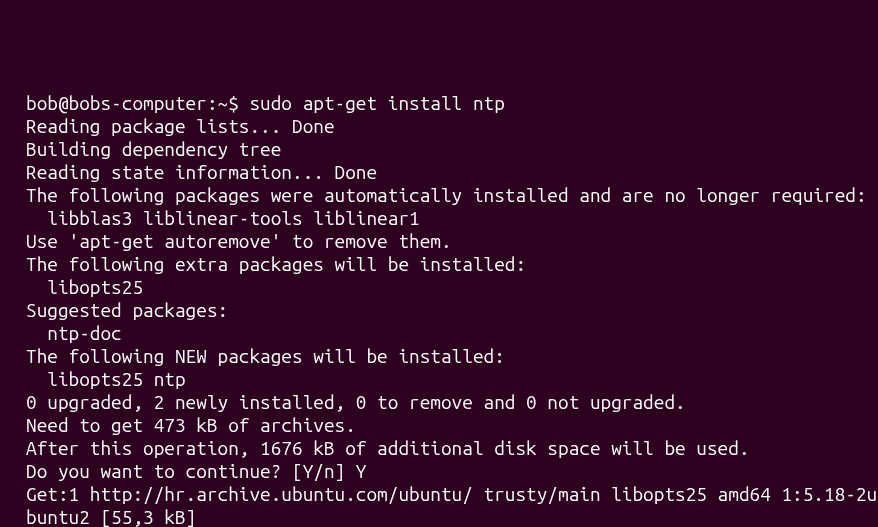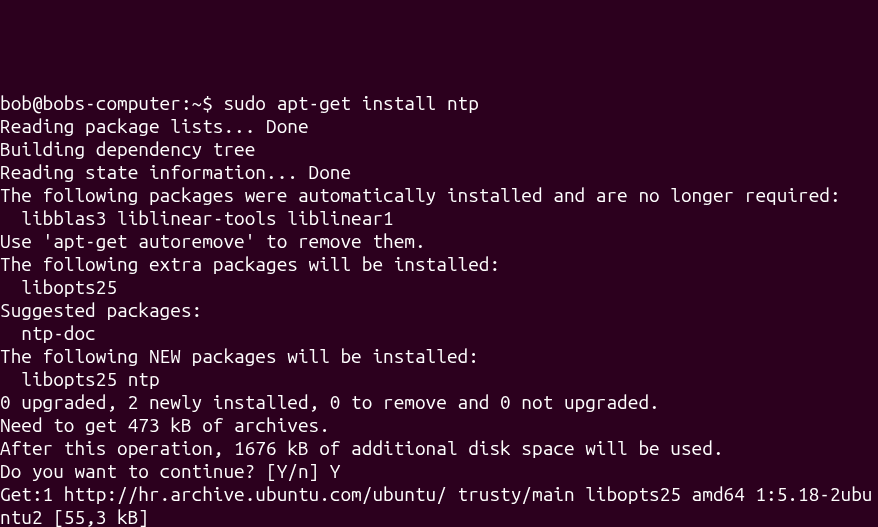--- a/index.html
+++ b/index.html
@@ -18,20 +18,21 @@
       overflow: hidden;
       padding: 0;
       white-space: pre-wrap;
       word-break: break-all;
     }
     .terminal {
       padding: 0;
     }
     .line {
       display: block;
+      padding-left: 26px;
     }
   </style>
 </head>
 <body>
 
 
 
 <div class="terminal"><span class="line"><span>bob@bobs-computer:~$ </span><span>sudo apt-get install ntp</span></span><span class="line">Reading package lists... Done</span><span class="line">Building dependency tree</span><span class="line">Reading state information... Done</span><span class="line">The following packages were automatically installed and are no longer required:</span><span class="line">  libblas3 liblinear-tools liblinear1</span><span class="line">Use 'apt-get autoremove' to remove them.</span><span class="line">The following extra packages will be installed:</span><span class="line">  libopts25</span><span class="line">Suggested packages:</span><span class="line">  ntp-doc</span><span class="line">The following NEW packages will be installed:</span><span class="line">  libopts25 ntp</span><span class="line">0 upgraded, 2 newly installed, 0 to remove and 0 not upgraded.</span><span class="line">Need to get 473 kB of archives.</span><span class="line">After this operation, 1676 kB of additional disk space will be used.</span><span class="line">Do you want to continue? [Y/n] Y</span><span class="line">Get:1 http://hr.archive.ubuntu.com/ubuntu/ trusty/main libopts25 amd64 1:5.18-2ubuntu2 [55,3 kB]</span></div>
 
 

